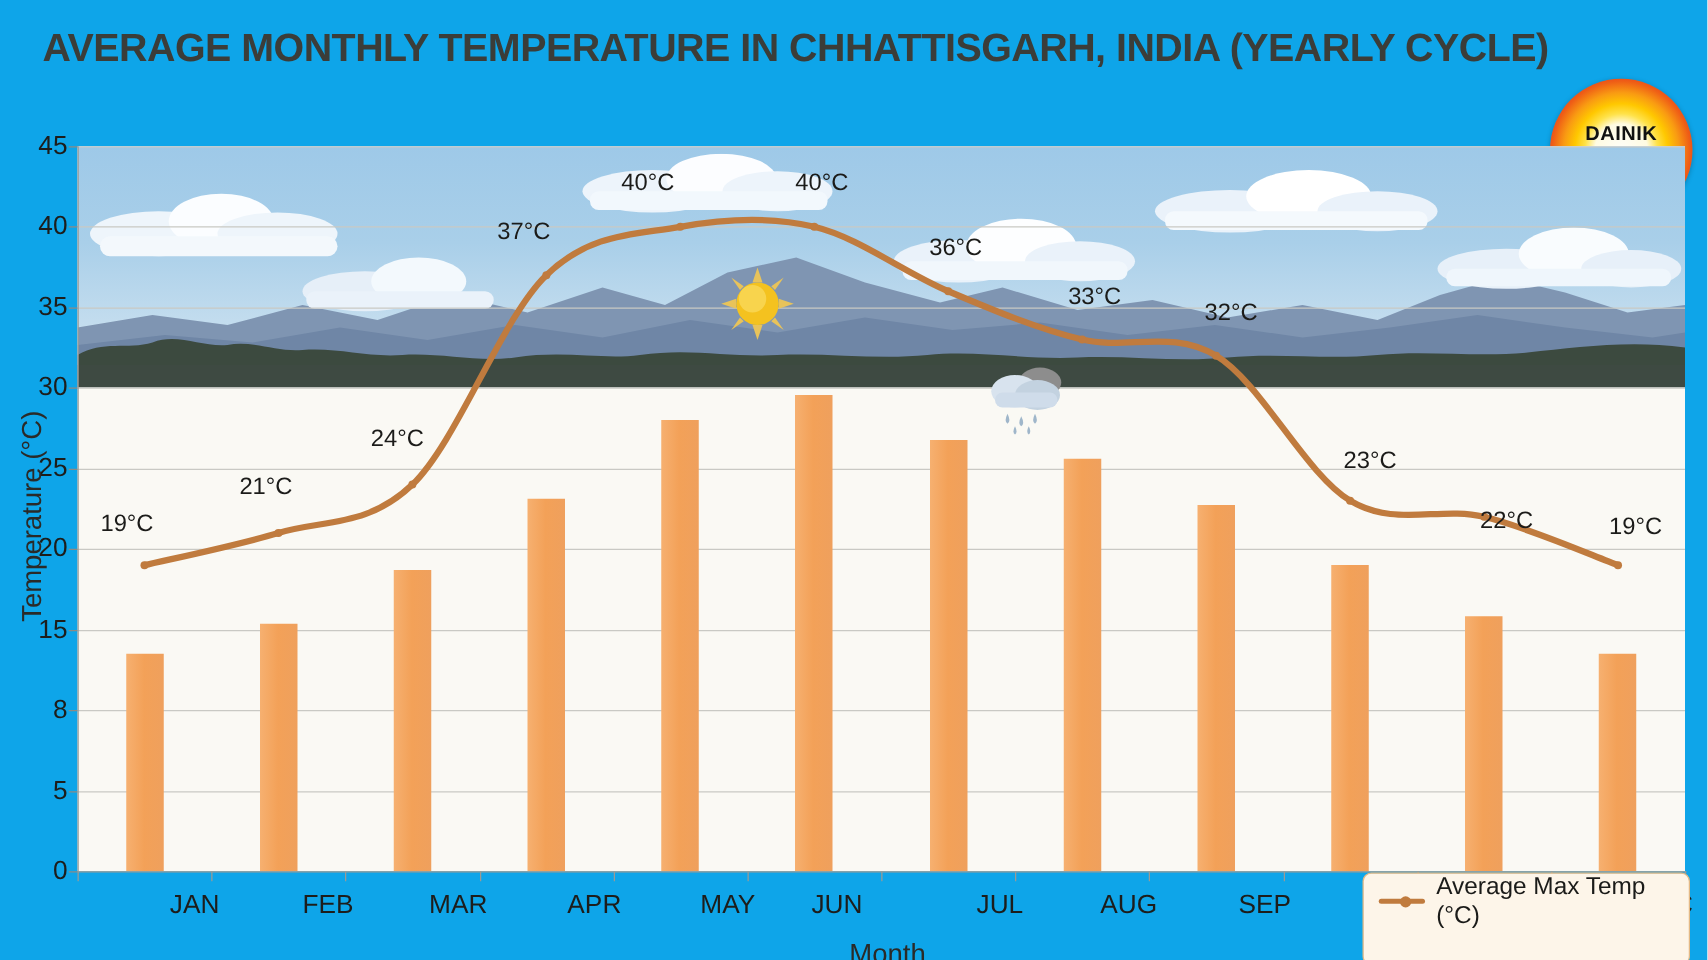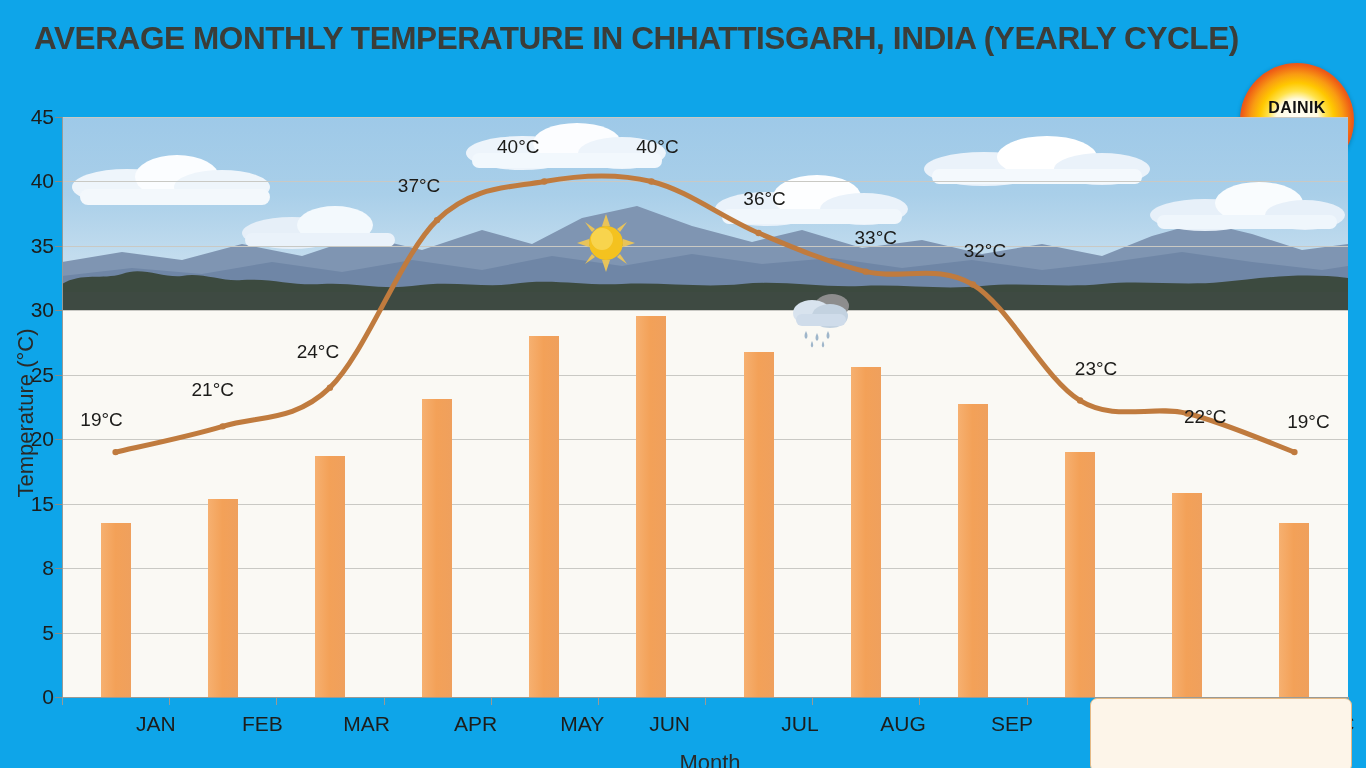--- a/index.html
+++ b/index.html
@@ -453,16 +453,20 @@
         <div class="xtick" style="left: 1133.67px;"></div>
         <div class="xlabel" style="left: 1187.25px;">NOV</div>
         <div class="xtick" style="left: 1240.83px;"></div>
         <div class="xlabel" style="left: 1294.42px;">DEC</div>
         <div class="xtick" style="left: 1348px;"></div>
       </div>
 
     <div id="x-axis-title">Month</div>
 
     <div id="legend">
+      <div class="legend-row">
+        <span class="legend-swatch-line"></span>
+        <span class="legend-text">Average Max Temp (°C)</span>
+      </div>
     </div>
 
   </div>
 </div>
 
 </body></html>

